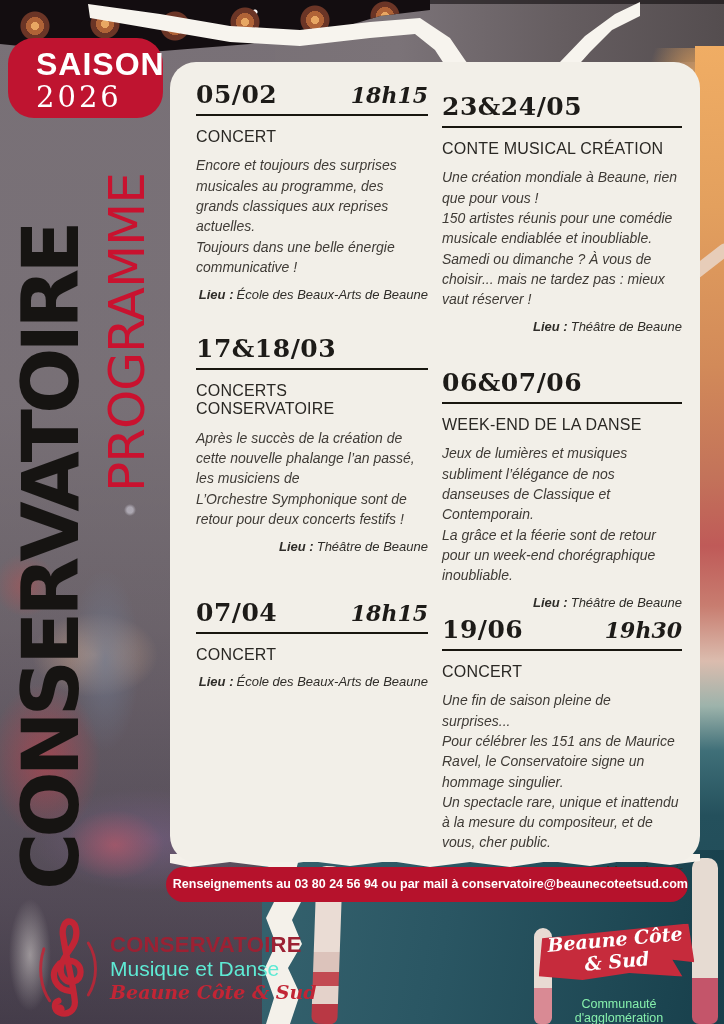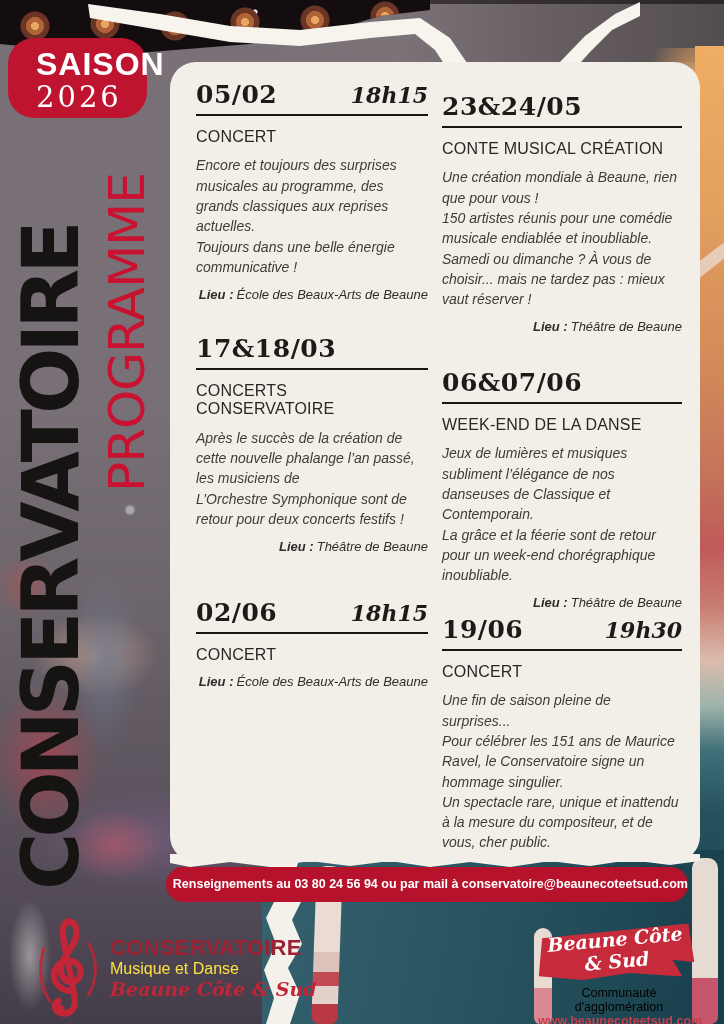--- a/index.html
+++ b/index.html
@@ -89,21 +89,21 @@
     color:#161412;line-height:1;
   }
   .v-sub{
     position:absolute;left:102px;top:162px;height:330px;z-index:4;
     writing-mode:vertical-rl;transform:rotate(180deg);
     font-family:"DejaVu Sans",sans-serif;font-weight:400;font-size:50px;letter-spacing:-1px;
     color:#c9122f;line-height:1;
   }
   
   .season{
-    position:absolute;left:8px;top:38px;width:139px;height:80px;z-index:5;
+    position:absolute;left:8px;top:38px;width:155px;height:80px;z-index:5;
     background:#bf1430;border-radius:26px;color:#fff;
     padding:10px 0 0 28px;box-sizing:border-box;
   }
   .season .s1{font-weight:700;font-size:32px;letter-spacing:1px;line-height:1.05;}
   .season .s2{font-family:"DejaVu Serif",serif;font-size:29px;letter-spacing:3px;line-height:1.05;}
   
   .panel{
     position:absolute;left:170px;top:62px;width:530px;height:800px;z-index:4;
     background:#f2efe8;border-radius:26px;
   }
@@ -125,33 +125,33 @@
   .contact{
     position:absolute;left:166px;top:867px;width:522px;height:35px;z-index:6;
     background:#b6122c;border-radius:18px;color:#fff;
     font-weight:700;font-size:12.5px;line-height:35px;text-align:right;white-space:nowrap;
   }
   
   .footer-left{position:absolute;left:30px;top:916px;z-index:6;display:flex;align-items:center;}
   .clef{width:78px;height:106px;}
   .fl-text{margin-left:2px;}
   .fl-1{font-weight:700;font-size:22px;letter-spacing:.3px;color:#9c2133;line-height:1.1;}
-  .fl-2{font-size:16px;color:#fde047;line-height:1.15;}
+  .fl-2{font-size:21px;color:#5eead4;line-height:1.15;}
   .fl-3{font-family:"DejaVu Serif",serif;font-style:italic;font-weight:700;font-size:19px;color:#c22535;line-height:1.25;}
   .footer-right{position:absolute;left:538px;top:926px;width:162px;z-index:6;text-align:center;}
   .flag{
     width:156px;height:54px;background:#c62b3c;transform:rotate(-2deg);
     clip-path:polygon(3% 18%,97% 0%,100% 72%,86% 66%,92% 98%,58% 88%,28% 98%,0% 88%);
     display:flex;align-items:center;justify-content:center;
   }
   .flag span{
     font-family:"DejaVu Serif",serif;font-style:italic;font-weight:700;font-size:19px;color:#fff;
     transform:rotate(-3deg);margin-top:-6px;
   }
-  .fr-1{margin-top:6px;font-size:12.5px;color:#000000;}
+  .fr-1{margin-top:17px;font-size:12.5px;color:#86efac;}
   .fr-2{font-weight:700;font-size:12.5px;color:#c3404f;}
 </style>
 </head>
 <body>
 
 <div class="poster">
 
   <div class="top-photo"></div>
   <div class="dancers"></div>
   <div class="left-photo"></div>
@@ -202,21 +202,21 @@
         <div class="event-title">CONCERTS CONSERVATOIRE</div>
         <div class="event-desc">Après le succès de la création de cette nouvelle phalange l’an passé, les musiciens de
 L’Orchestre Symphonique sont de retour pour deux concerts festifs !</div>
         <div class="event-lieu">
           <span class="lieu-label">Lieu :</span><span>Théâtre de Beaune</span>
         </div>
       </div>
 
       <div class="event pos-l3">
         <div class="event-head">
-          <span class="event-date">02/06</span>
+          <span class="event-date">07/04</span>
           <span class="event-time">18h15</span>
         </div>
         <div class="event-rule"></div>
         <div class="event-title">CONCERT</div>
         <div class="event-lieu">
           <span class="lieu-label">Lieu :</span><span>École des Beaux-Arts de Beaune</span>
         </div>
       </div>
     </div>
 

